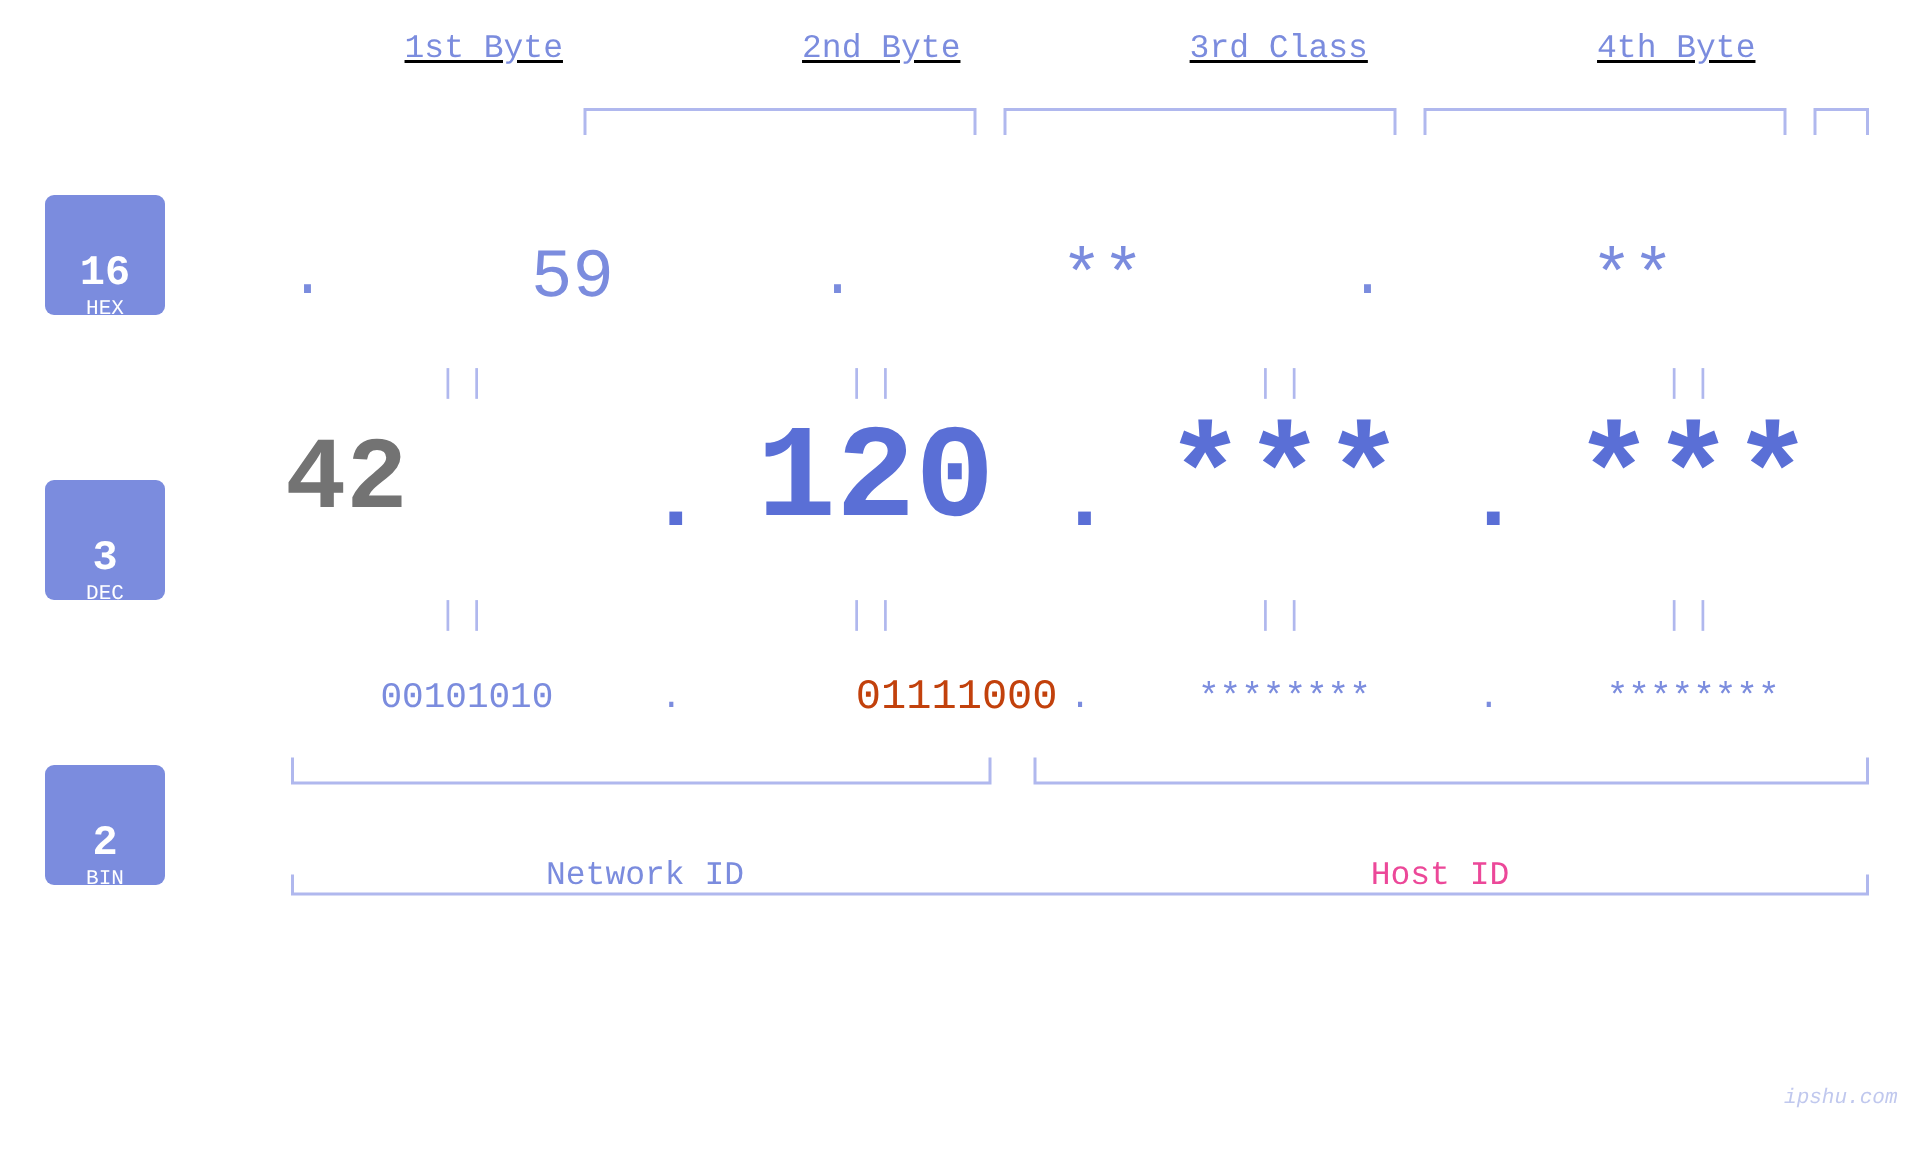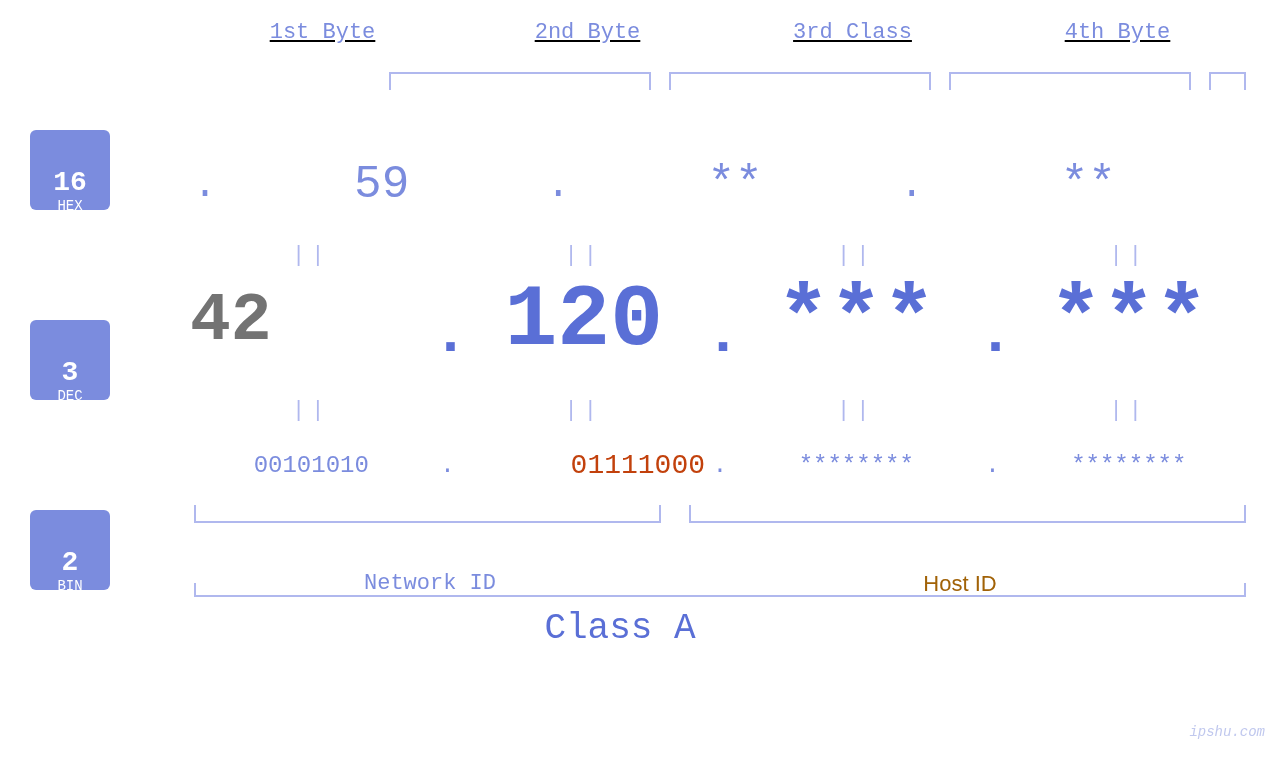--- a/index.html
+++ b/index.html
@@ -174,24 +174,23 @@
 
   <svg style="position:absolute; top:500px; left:190px; width:1060px; height:30px;">
 
     <polyline points="5,5 5,22 470,22 470,5" fill="none" stroke="#b0b8ee" stroke-width="2"></polyline>
 
     <polyline points="500,5 500,22 1055,22 1055,5" fill="none" stroke="#b0b8ee" stroke-width="2"></polyline>
   </svg>
 
   <div style="position:absolute; top:535px; left:190px; width:1060px; display:flex;margin-top:36px;">
     <div style="width:480px; text-align:center; color:#7b8cde; font-size:22px; font-family:'Courier New',monospace;">Network ID</div>
-    <div style="flex:1; text-align:center; color:#a16207; font-size:22px; font-family:Liberation Sans, sans-serif;">Host ID</div>
+    <div style="flex:1; text-align:center; color:#ec4899; font-size:22px; font-family:Liberation Mono, monospace;">Host ID</div>
   </div>
 
   <svg style="position:absolute; top:578px; left:190px; width:1060px; height:20px;">
     <polyline points="5,5 5,18 1055,18 1055,5" fill="none" stroke="#b0b8ee" stroke-width="2"></polyline>
   </svg>
 
-  <div style="position:absolute; top:608px; left:0; width:1240px; text-align:center; color:#5a6fd6; font-size:36px; font-family:'Courier New',monospace;">Class A</div>
 
   <div class="watermark">ipshu.com</div>
 
 </div>
 
 </body></html>

